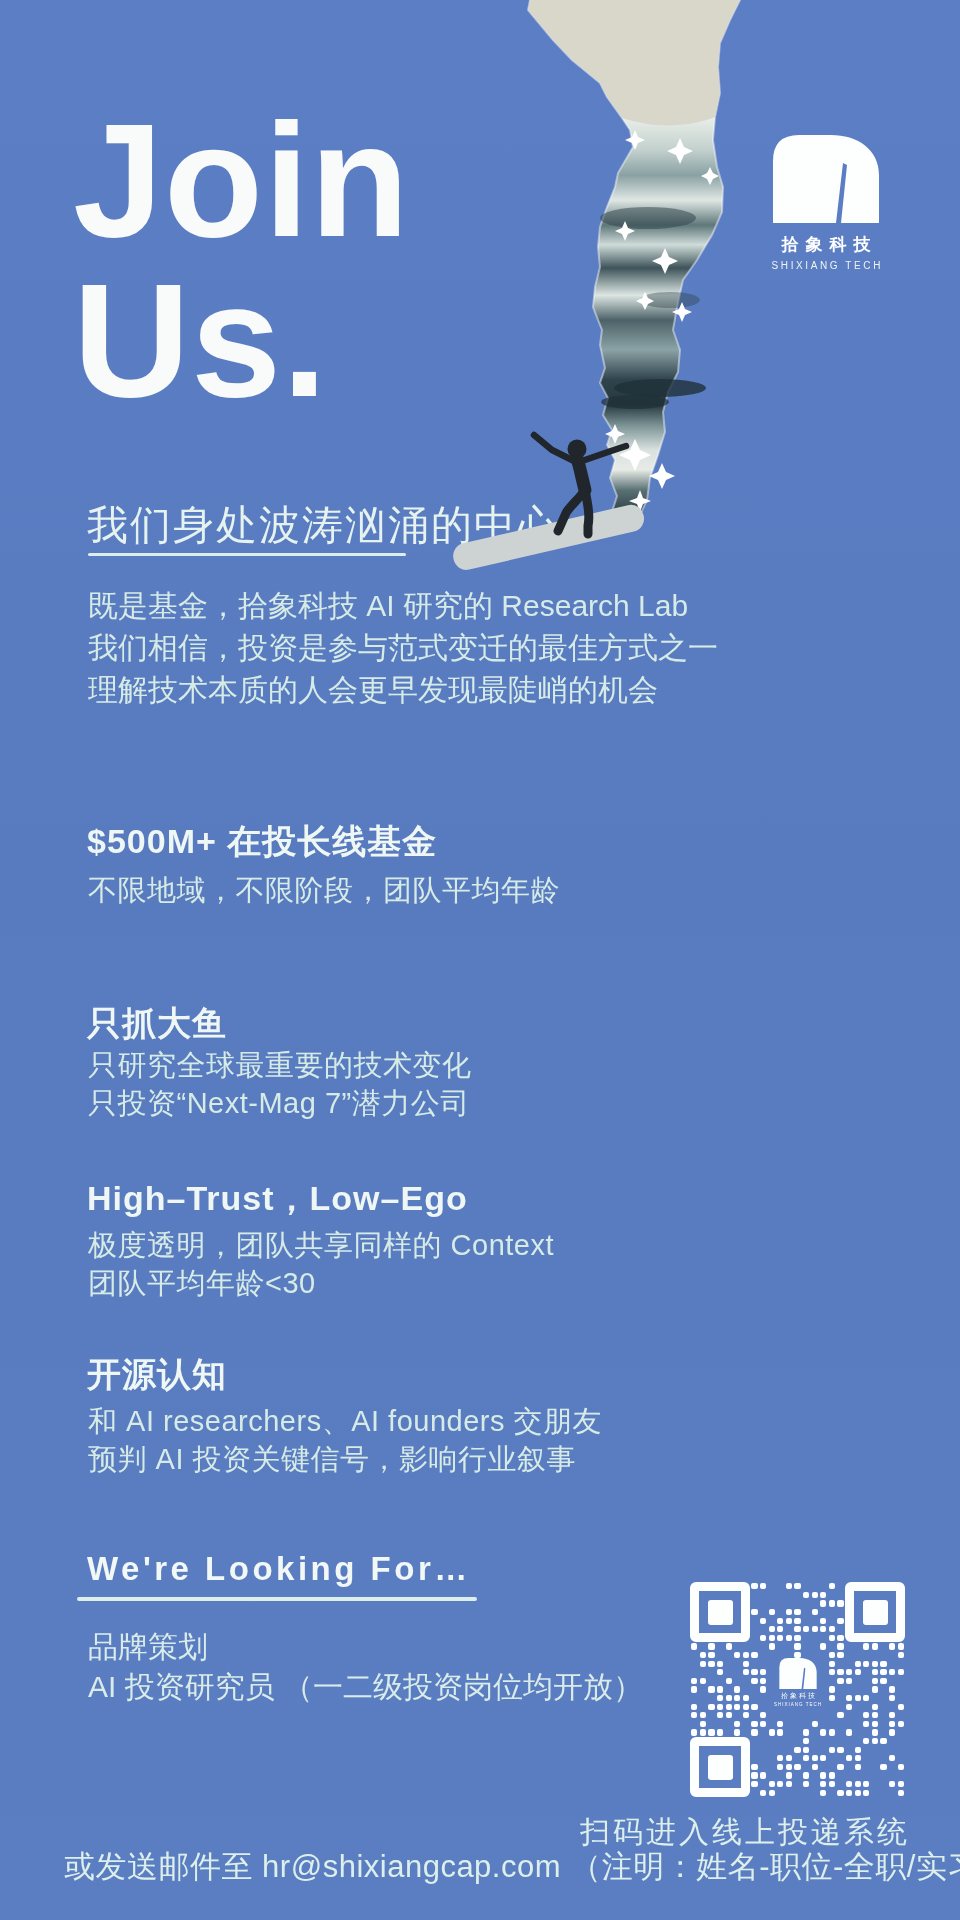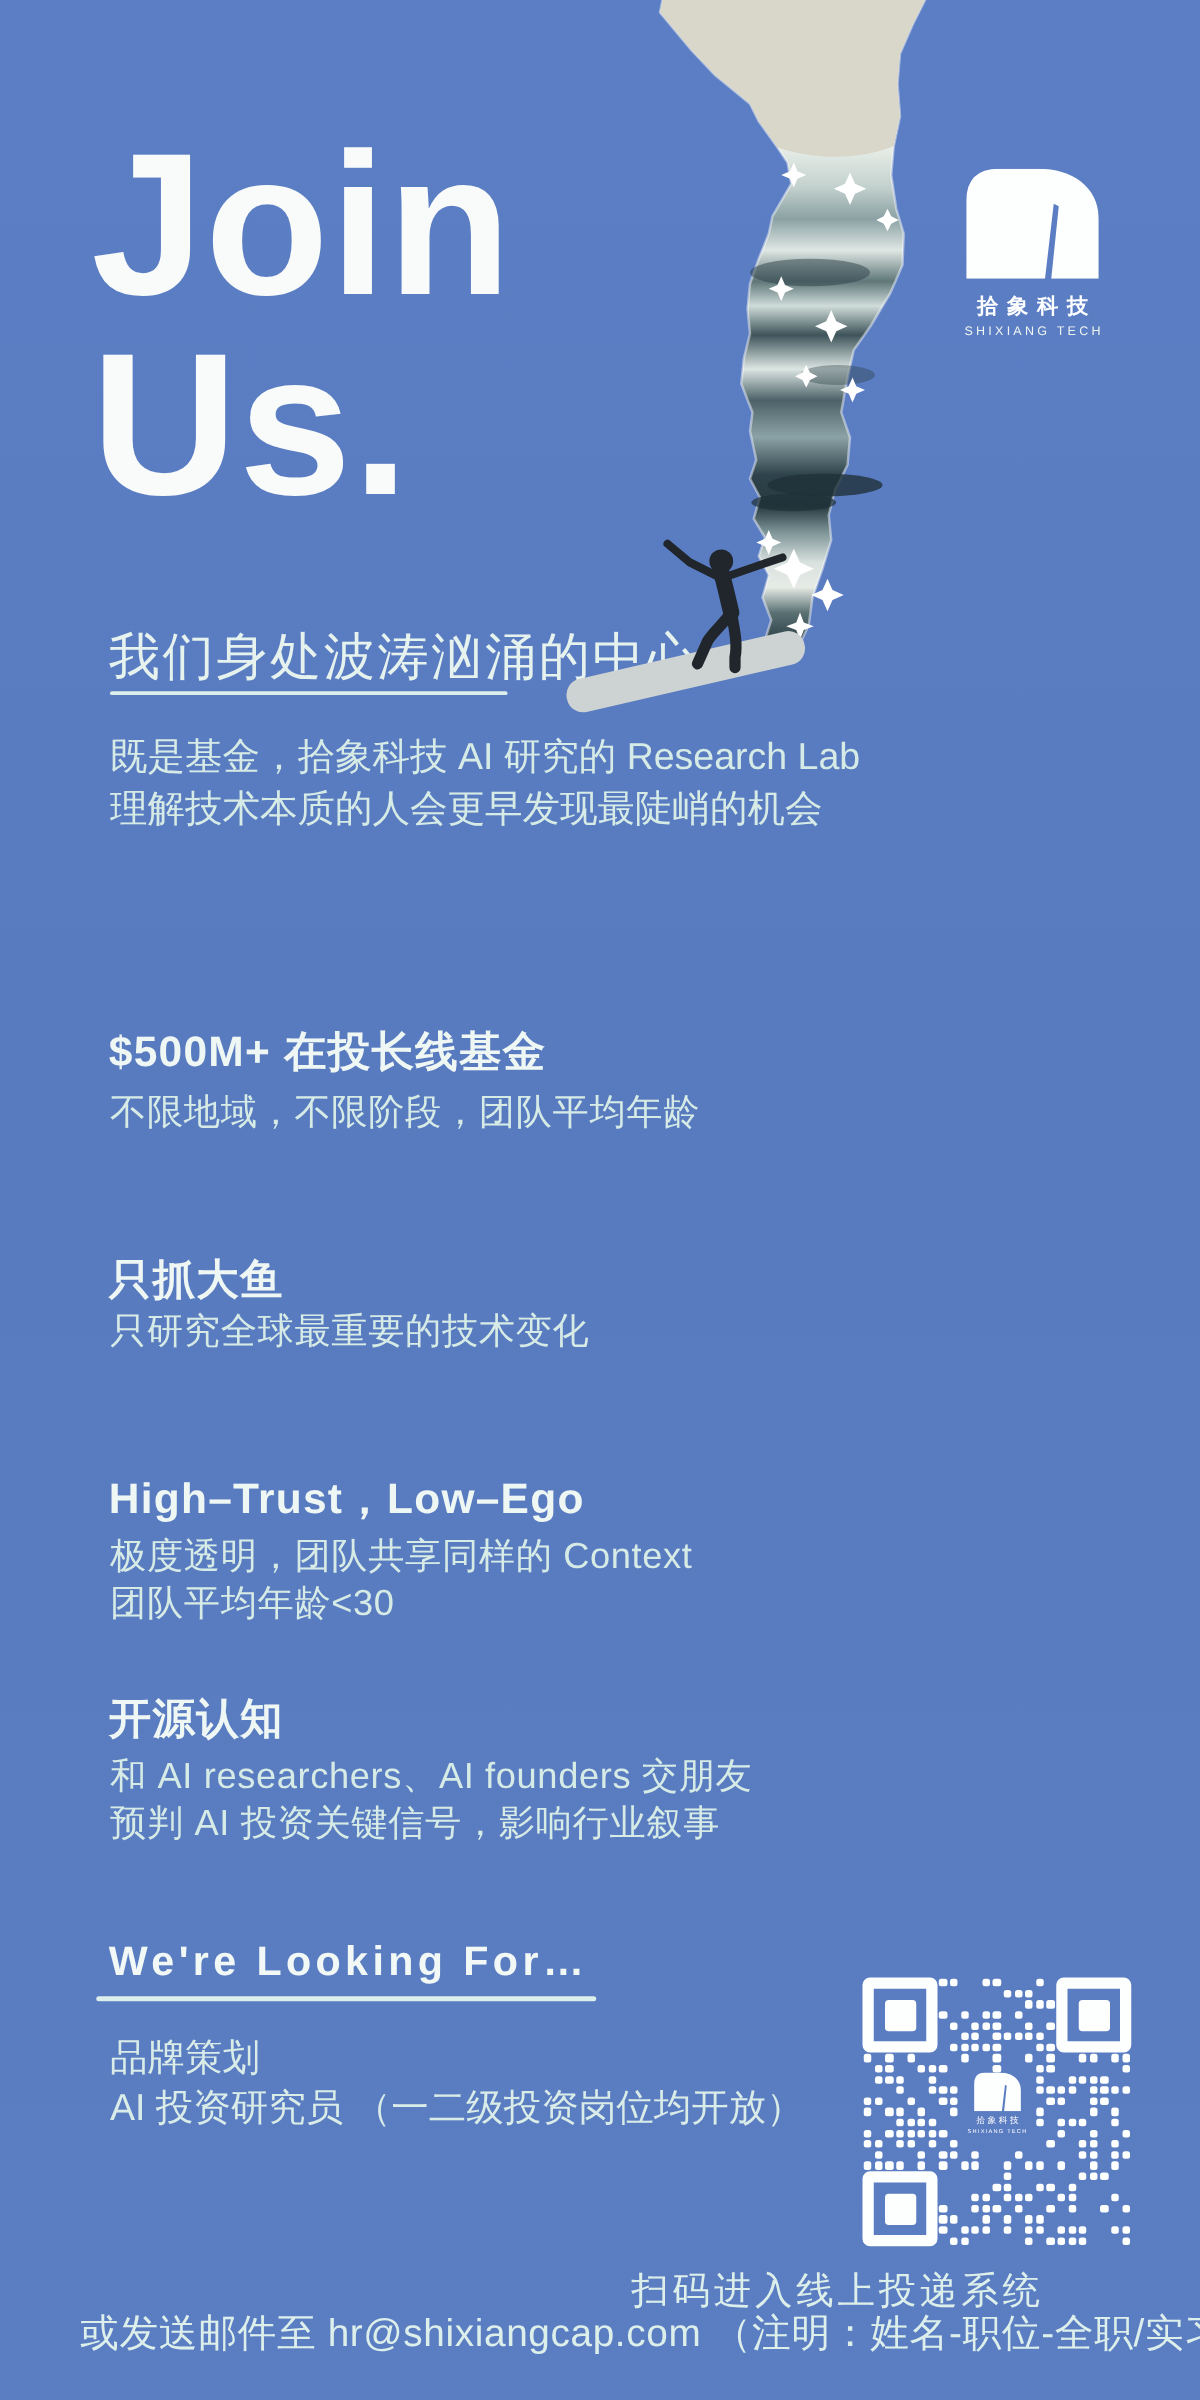--- a/index.html
+++ b/index.html
@@ -47,21 +47,21 @@
   .qr{position:absolute;left:690px;top:1582px;width:215px;height:215px;}
   .qr .dot{position:absolute;width:6.3px;height:6.3px;background:#fdfefe;border-radius:2px;}
   .finder{position:absolute;width:60px;height:60px;border:9px solid #fdfefe;border-radius:6px;
           display:flex;align-items:center;justify-content:center;box-sizing:border-box;}
   .finder .core{width:25px;height:25px;background:#fdfefe;border-radius:3px;}
   .f-tl{left:0;top:0}.f-tr{right:0;top:0}.f-bl{left:0;bottom:0}
   .qr-logo{position:absolute;left:80px;top:76px;width:56px;height:64px;
            display:flex;flex-direction:column;align-items:center;}
   .qr-logo .mini-cn{font-size:7px;color:#fdfefe;letter-spacing:2px;padding-left:2px;margin-top:2px;}
   .qr-logo .mini-en{font-size:4.5px;color:#fdfefe;letter-spacing:1px;margin-top:1px;}
-  .qr-caption{position:absolute;left:430px;top:1812px;width:480px;text-align:center;
+  .qr-caption{position:absolute;left:430px;top:1812px;width:480px;text-align:right;
               font-size:30px;color:#dcefeb;letter-spacing:3px;}
   
   .footer-line{position:absolute;left:64px;top:1846px;font-size:31px;color:#dcefeb;
                letter-spacing:.5px;white-space:nowrap;}
 </style>
 </head>
 <body>
 
 <div class="poster">
 
@@ -76,31 +76,33 @@
     </svg>
     <div class="logo-cn">拾象科技</div>
     <div class="logo-en">SHIXIANG TECH</div>
   </div>
 
   <div class="tagline">我们身处波涛汹涌的中心</div>
   <div class="tagline-underline"></div>
 
   <div class="intro">
     <div>既是基金，拾象科技 AI 研究的 Research Lab</div>
+    <div>我们相信，投资是参与范式变迁的最佳方式之一</div>
     <div>理解技术本质的人会更早发现最陡峭的机会</div>
   </div>
 
   <div class="sec-heading h-sec1">$500M+ 在投长线基金</div>
   <div class="sec-body b-sec1">
     <div>不限地域，不限阶段，团队平均年龄</div>
   </div>
 
   <div class="sec-heading h-sec2">只抓大鱼</div>
   <div class="sec-body b-sec2">
     <div>只研究全球最重要的技术变化</div>
+    <div>只投资“Next-Mag 7”潜力公司</div>
   </div>
 
   <div class="sec-heading h-sec3">High–Trust，Low–Ego</div>
   <div class="sec-body b-sec3">
     <div>极度透明，团队共享同样的 Context</div>
     <div>团队平均年龄&lt;30</div>
   </div>
 
   <div class="sec-heading h-sec4">开源认知</div>
   <div class="sec-body b-sec4">

